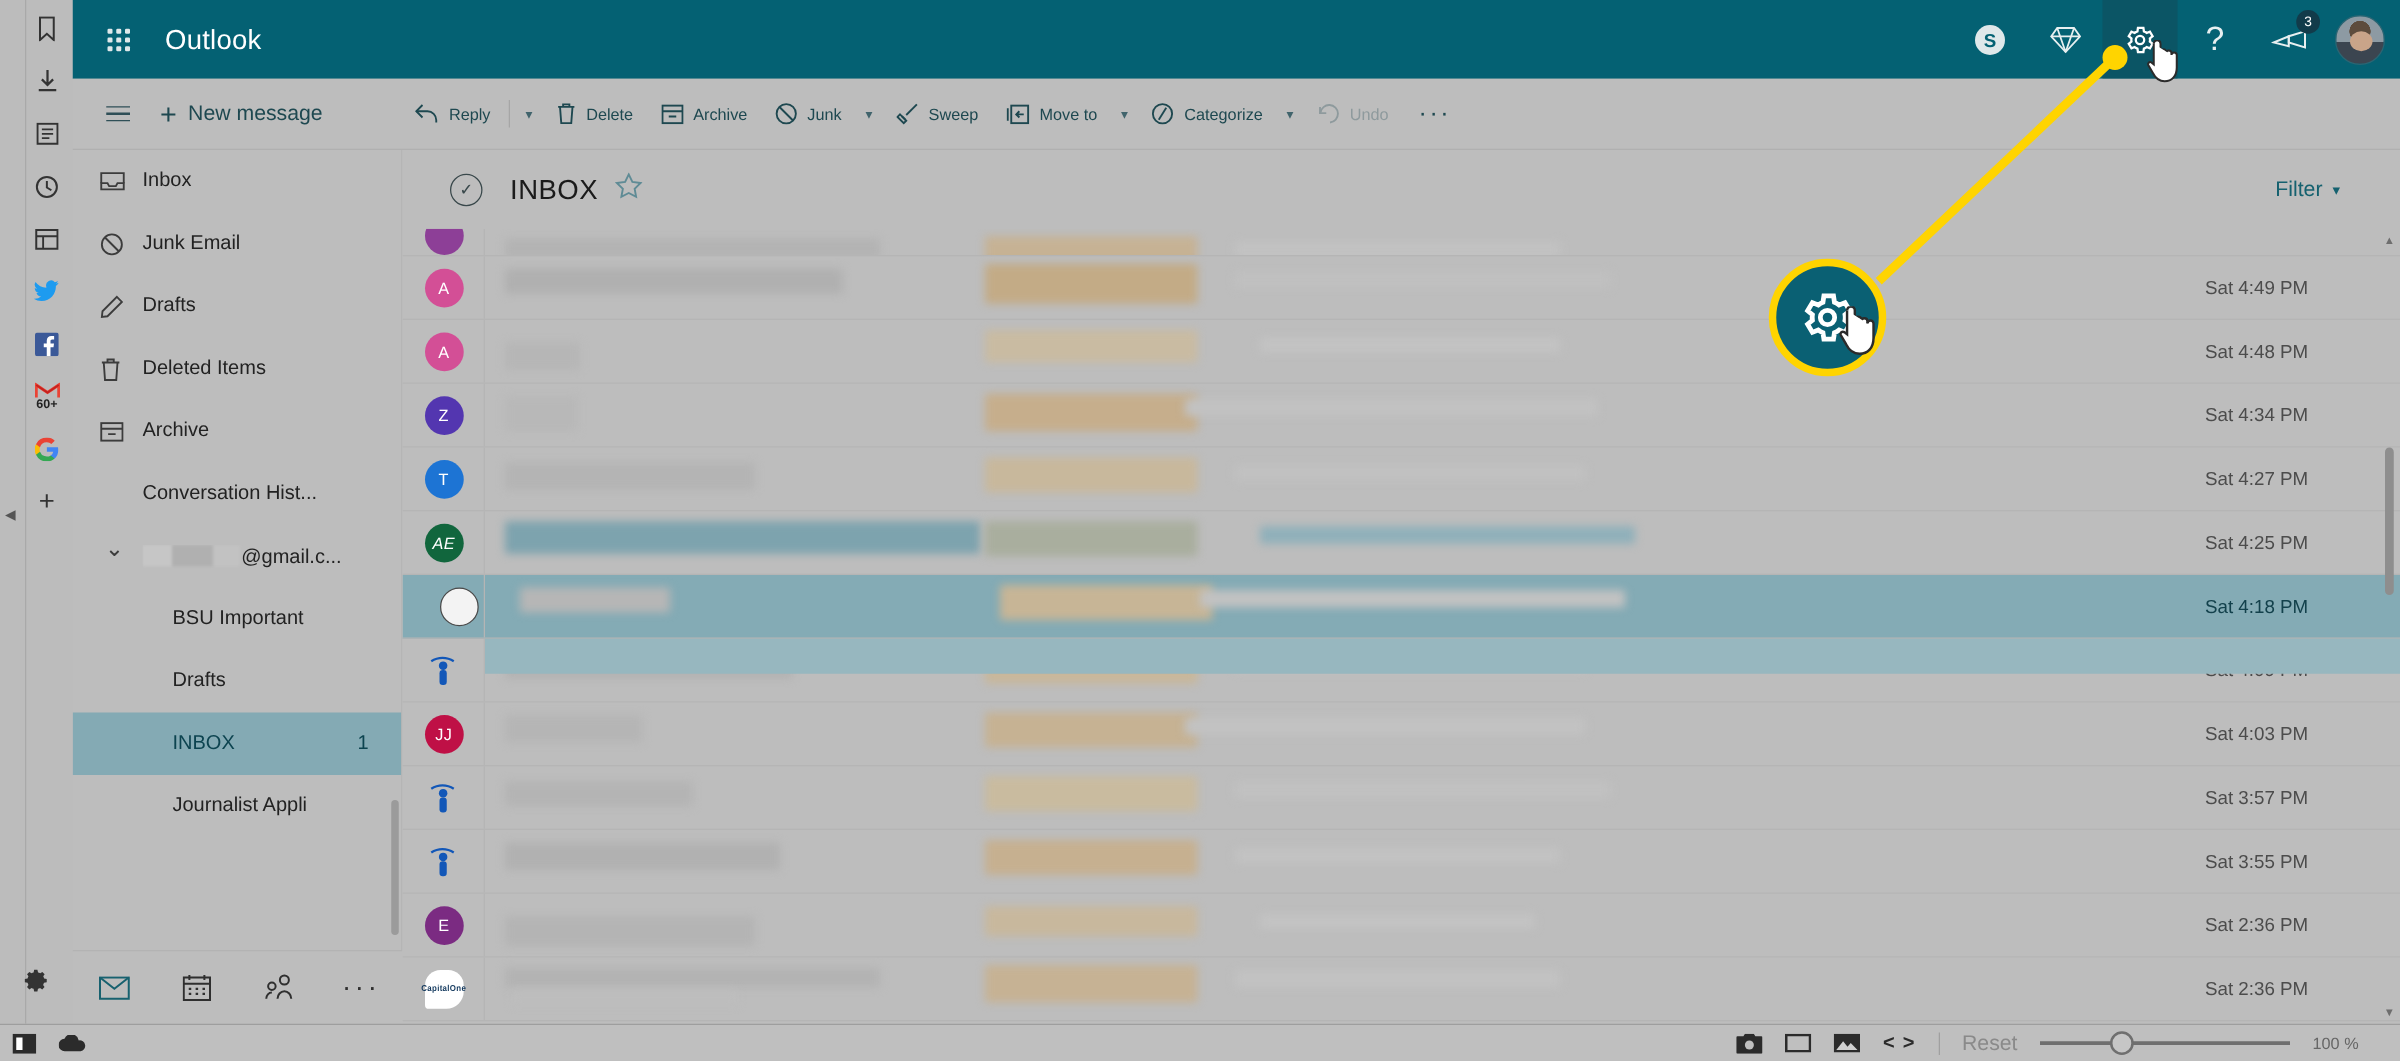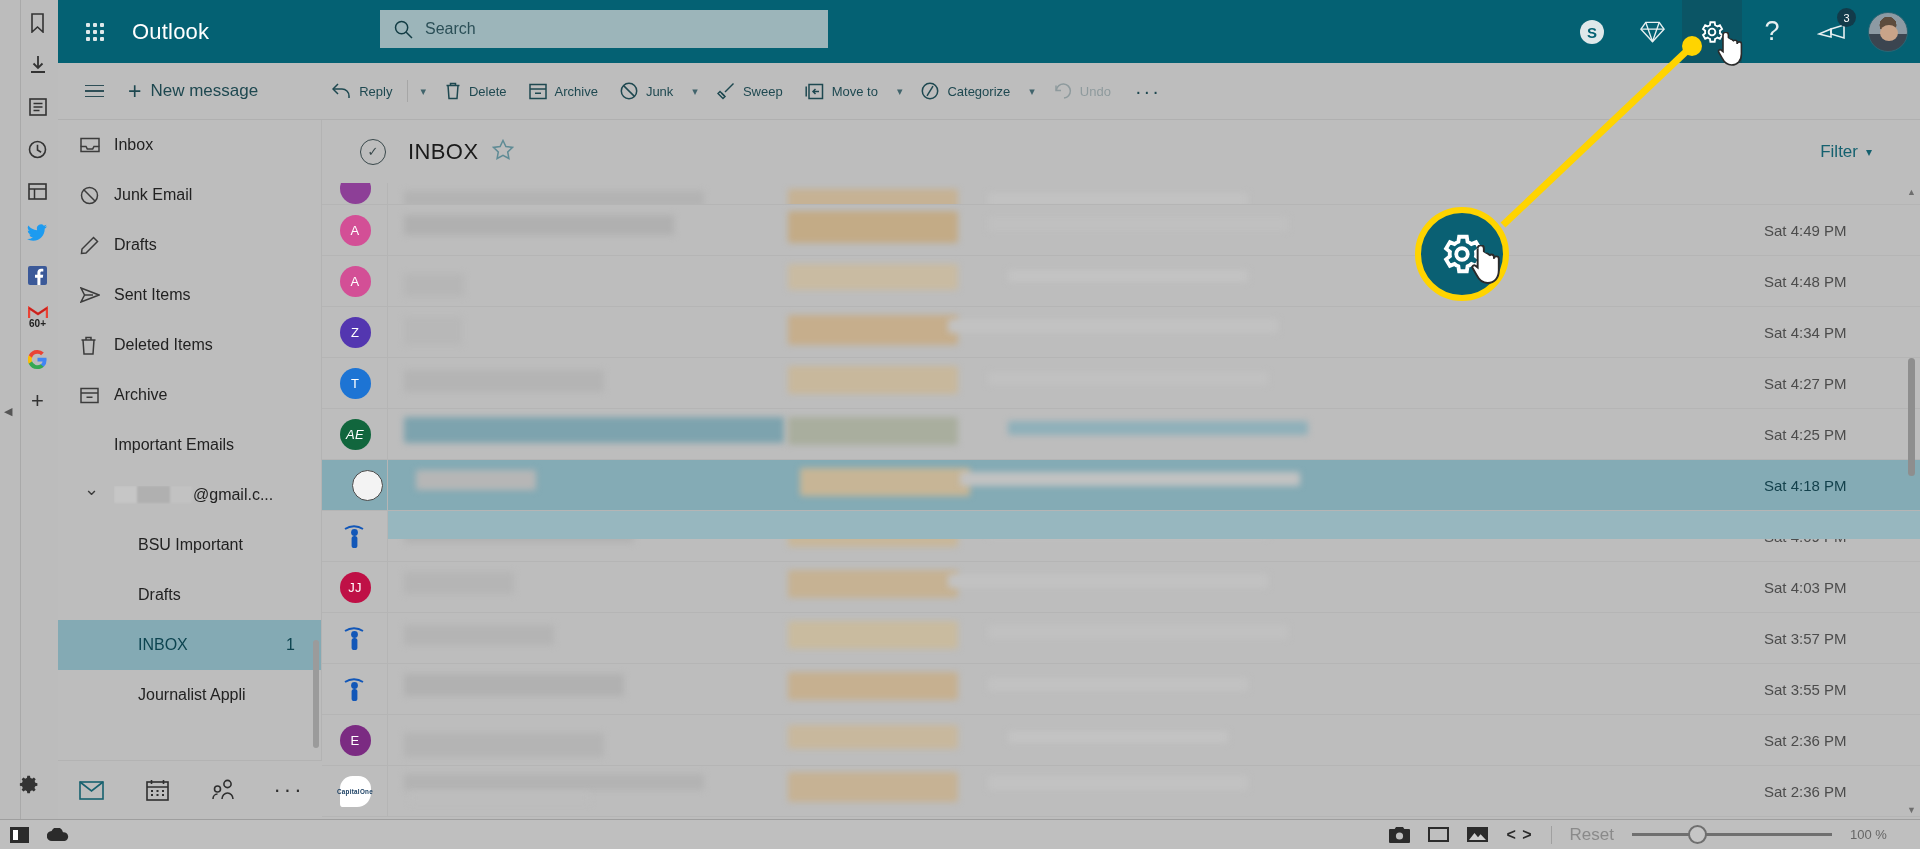--- a/index.html
+++ b/index.html
@@ -307,29 +307,20 @@
           <i></i>
           <i></i>
           <i></i>
           <i></i>
           <i></i>
           <i></i>
         </div>
     </div>
     <div id="brand">Outlook</div>
 
-    <div id="search-box">
-      <span class="mag">
-        <svg width="19" height="19" viewBox="0 0 19 19">
-            <circle cx="7.6" cy="7.6" r="6.1" fill="none" stroke="#123c44" stroke-width="1.5"></circle>
-            <path d="M12.2 12.2L18 18" stroke="#123c44" stroke-width="1.5"></path>
-          </svg>
-      </span>
-      <input id="search-input" placeholder="Search" style="">
-    </div>
 
     <div id="top-actions">
       <div class="top-btn">
         <svg width="26" height="26" viewBox="0 0 26 26">
             <circle cx="13" cy="13" r="12" fill="#dfe8ea"></circle>
             <text x="13" y="18.5" font-family="Liberation Sans, sans-serif" font-size="15" font-weight="bold" fill="#046173" text-anchor="middle">S</text>
           </svg>
       </div>
       <div class="top-btn">
         <svg width="25" height="24" viewBox="0 0 26 24" fill="none" stroke="#e7eff0" stroke-width="1.5">
@@ -481,46 +472,37 @@
         <div class="folder">
           <span class="ficon">
             <svg width="19" height="19" viewBox="0 0 19 19" fill="none" stroke="#3c3c3c" stroke-width="1.5">
               <path d="M13.5 1.5l4 4L6 17l-4.5.5L2 13z"></path>
             </svg>
           </span>
           <span class="flabel">Drafts</span>
         </div>
         <div class="folder">
           <span class="ficon">
-            <svg width="20" height="16" viewBox="0 0 20 16" fill="none" stroke="#3c3c3c" stroke-width="1.5">
-              <path d="M1 1l18 7-18 7 3.5-7z"></path>
-              <path d="M4.5 8H13"></path>
-            </svg>
-          </span>
-          <span class="flabel">Sent Items</span>
-        </div>
-        <div class="folder">
-          <span class="ficon">
             <svg width="17" height="19" viewBox="0 0 17 19" fill="none" stroke="#3c3c3c" stroke-width="1.5">
               <path d="M1.5 4h14M6 4V1.6h5V4M3 4l1 14h9l1-14"></path>
             </svg>
           </span>
           <span class="flabel">Deleted Items</span>
         </div>
         <div class="folder">
           <span class="ficon">
             <svg width="19" height="17" viewBox="0 0 19 17" fill="none" stroke="#3c3c3c" stroke-width="1.5">
               <rect x="1" y="1.5" width="17" height="14"></rect>
               <path d="M1 6h17M6.5 10.3h6"></path>
             </svg>
           </span>
           <span class="flabel">Archive</span>
         </div>
         <div class="folder indent">
-          <span class="flabel">Important Emails</span>
+          <span class="flabel">Conversation Hist...</span>
         </div>
         <div class="folder indent">
           <span class="chev" style="left: 26px; font-size: 18px; top: 10px; position: absolute; line-height: 1;">⌄</span>
           <span class="flabel"><span class="redact"></span>@gmail.c...</span>
         </div>
         <div class="folder indent2">
           <span class="flabel">BSU Important</span>
         </div>
         <div class="folder indent2">
           <span class="flabel">Drafts</span>

